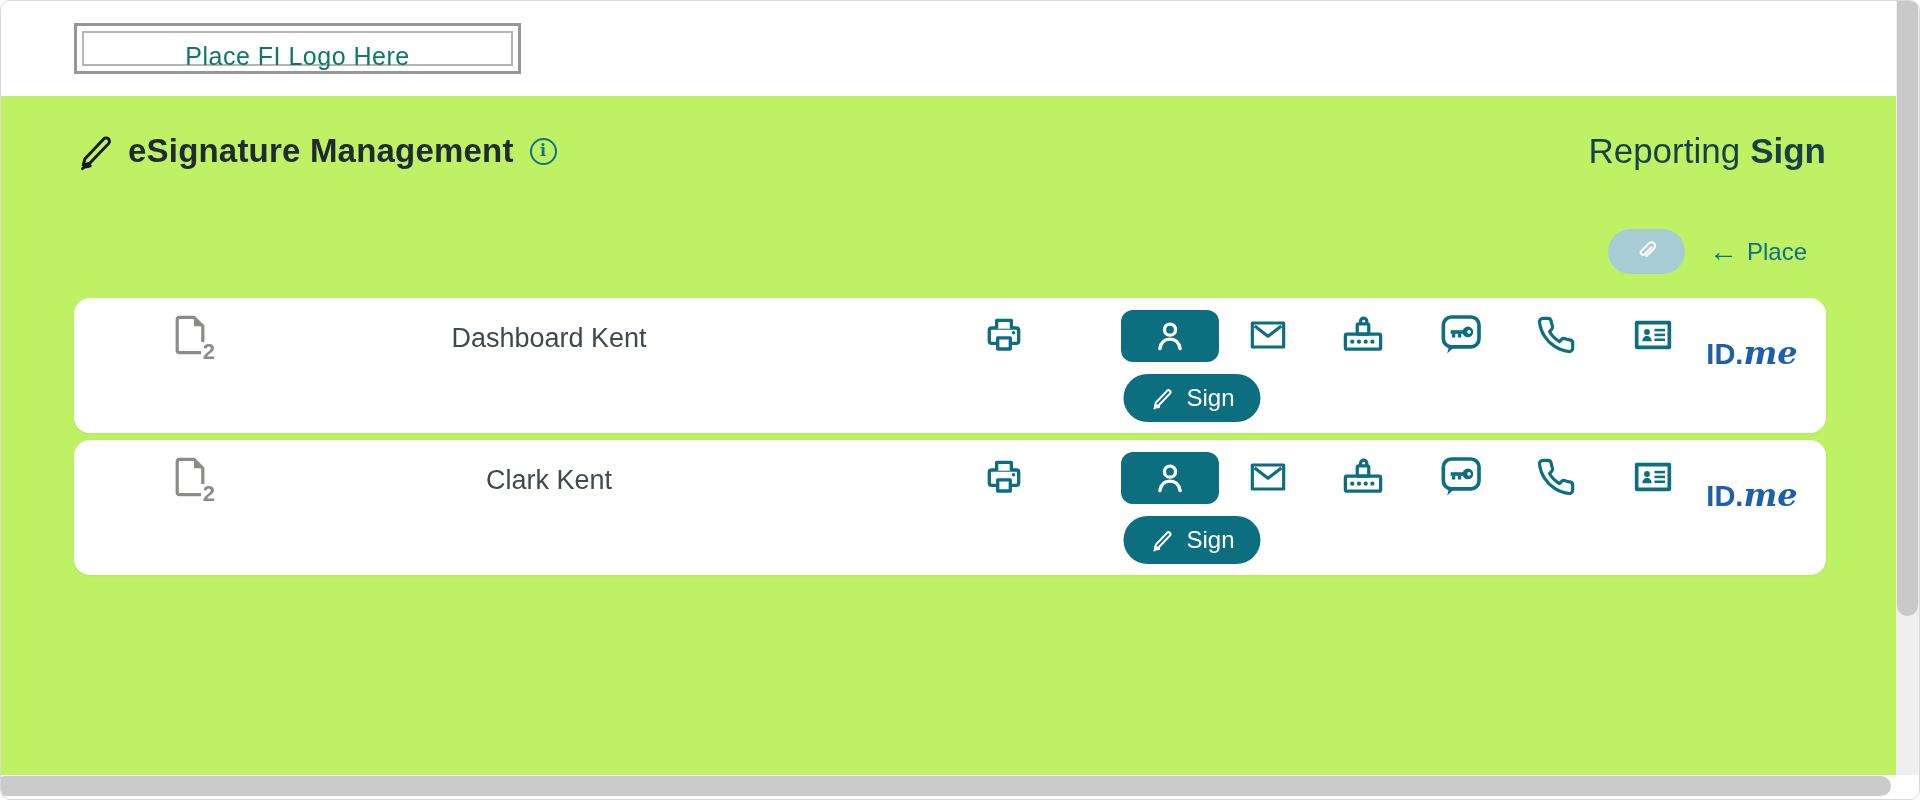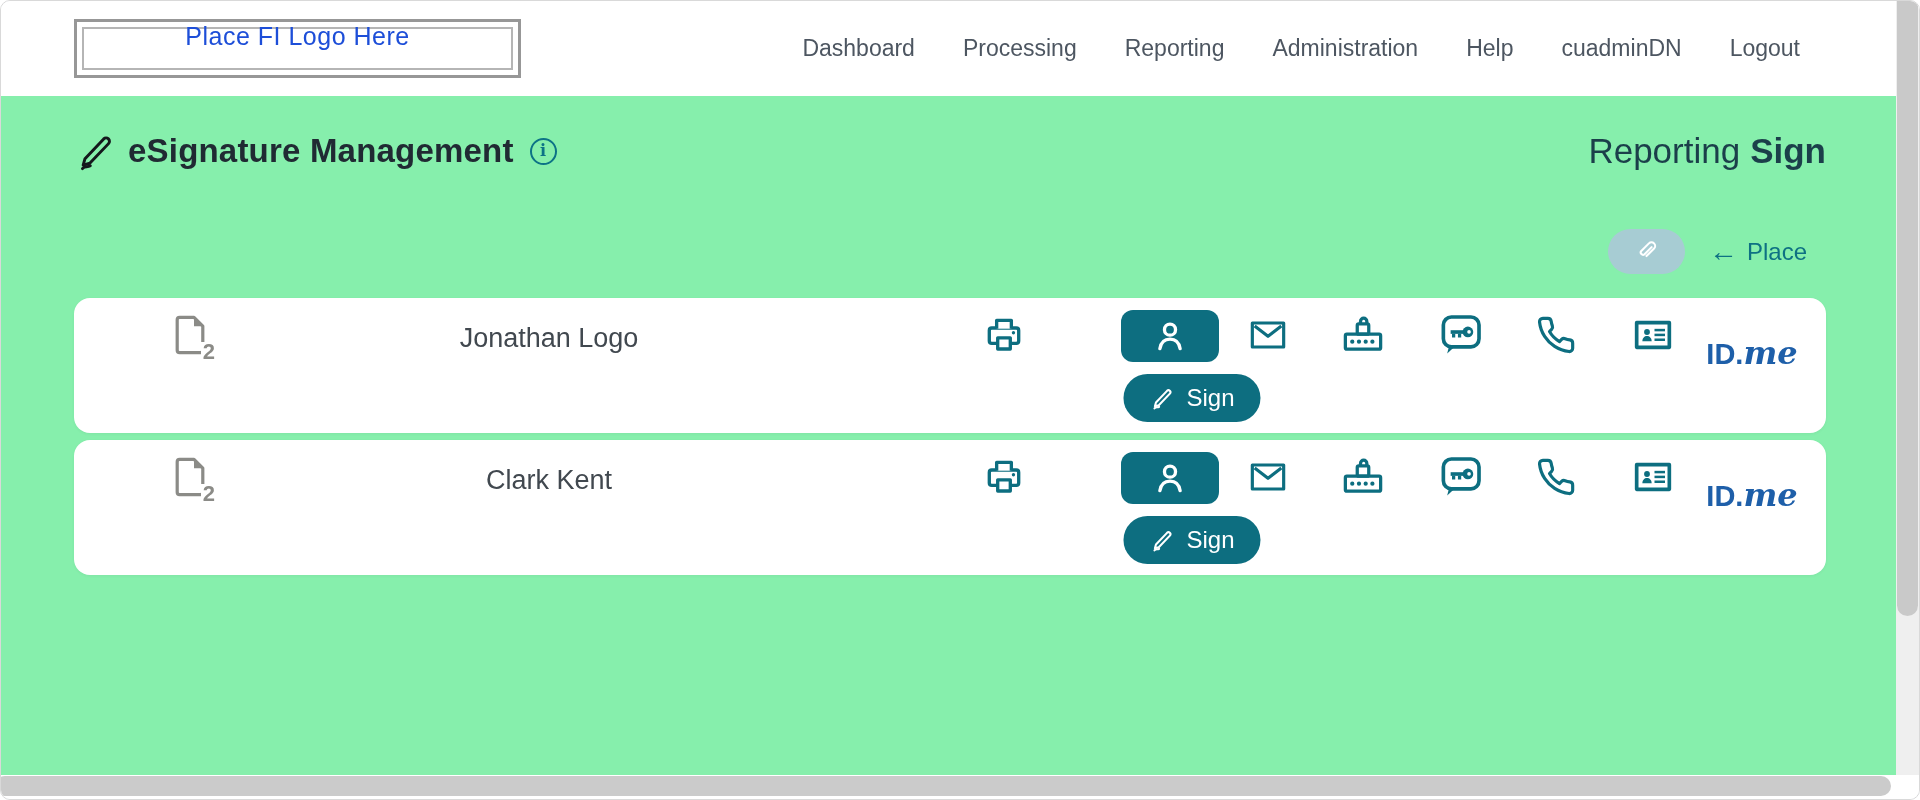--- a/index.html
+++ b/index.html
@@ -5,29 +5,29 @@
   * { box-sizing: border-box; }
   html,body { margin:0; padding:0; background:#ffffff; }
   body { width:1920px; height:800px; font-family:"Liberation Sans", sans-serif; }
 
   .app { position:relative; width:1920px; height:800px; border-radius:10px; overflow:hidden;
          background:#f4f6f8; border:1px solid #d9d9d9; }
 
   
   .navbar { height:95px; background:#ffffff; display:flex; align-items:center;
             padding:0 119px 0 73px; }
-  .logo-box { width:447px; height:59px; border:3px solid #979797;
+  .logo-box { width:447px; height:51px; border:3px solid #979797;
               box-shadow: inset 0 0 0 5px #ffffff, inset 0 0 0 7px #b5b5b5;
-              display:flex; align-items:flex-start; justify-content:center;
-              font-size:25px; color:#1d4ed8; letter-spacing:.5px; background:#fff; }
+              display:flex; align-items:flex-end; justify-content:center;
+              font-size:25px; color:#0f766e; letter-spacing:.5px; background:#fff; }
   .nav-items { margin-left:auto; display:flex; gap:48px; align-items:center; }
   .nav-items a { font-size:23px; color:#4d5661; text-decoration:none; cursor:pointer; white-space:nowrap; }
 
   
-  .page { height:679px; background:#86efac; padding:33px 93px 0 73px; position:relative; }
+  .page { height:679px; background:#bef264; padding:33px 93px 0 73px; position:relative; }
 
   .title-row { display:flex; align-items:center; }
   .pen-title { width:44px; height:44px; display:flex; align-items:center; margin-right:10px; }
   h1.page-title { margin:0; font-size:33px; font-weight:bold; color:#202a33; letter-spacing:.2px; }
   .info-icon { width:27px; height:27px; border:2.5px solid #0d7386; border-radius:50%;
                display:flex; align-items:center; justify-content:center; margin-left:16px; cursor:pointer; }
   .info-icon i { font-family:"DejaVu Serif", serif; font-style:normal; font-weight:bold;
                  font-size:16px; color:#0d7386; line-height:1; }
   .brand { margin-left:auto; font-size:35px; color:#1b3f4a; display:flex; gap:10px; align-items:baseline; }
   .brand b { font-weight:bold; }
@@ -92,29 +92,20 @@
 </style>
 </head>
 <body>
 
 <div class="app">
 
   <header class="navbar">
     <div class="logo-box">
       <span>Place FI Logo Here</span>
     </div>
-    <nav class="nav-items">
-      <a>Dashboard</a>
-      <a>Processing</a>
-      <a>Reporting</a>
-      <a>Administration</a>
-      <a>Help</a>
-      <a>cuadminDN</a>
-      <a>Logout</a>
-    </nav>
   </header>
 
   <main class="page">
 
     <div class="title-row">
       <span class="pen-title">
         <svg width="44" height="44" viewBox="0 0 24 24" fill="none" stroke="#14181c" stroke-width="1.6" stroke-linecap="round" stroke-linejoin="round">
           <path d="M6 16.2 L16.2 5.4 a1.85 1.85 0 0 1 2.65 2.58 L8.6 18.7 l-3.6 1 z"></path>
           <path d="M4.6 21.6 c1.5 -1.8 2.6 -0.4 4.3 -1.5"></path>
         </svg>
@@ -145,21 +136,21 @@
 
     <section class="card">
       <div class="doc">
         <svg width="48" height="48" viewBox="0 0 24 24" fill="none" stroke="#8b8b87" stroke-width="1.6" stroke-linejoin="round">
           <path d="M14 3.2 H6.8 a1.2 1.2 0 0 0 -1.2 1.2 V19.6 a1.2 1.2 0 0 0 1.2 1.2 H17.2 a1.2 1.2 0 0 0 1.2 -1.2 V7.6 z"></path>
           <path d="M14 3.2 l4.4 4.4 h-4.4 z" fill="#8b8b87" stroke="none"></path>
         </svg>
         <span class="doc-num">2</span>
       </div>
 
-      <div class="name">Jonathan Logo</div>
+      <div class="name">Dashboard Kent</div>
 
       <button class="icon-btn pos-print">
         <svg width="42" height="42" viewBox="0 0 24 24" fill="none" stroke="#0d6e80" stroke-width="1.9" stroke-linejoin="round">
           <rect x="3.6" y="8" width="16.8" height="8.8" rx="1.4"></rect>
           <rect x="8.4" y="13.6" width="7.2" height="6.4" fill="#ffffff"></rect>
           <path d="M7.8 8.4 V3.6 h8.4 V8.4" fill="#ffffff"></path>
           <circle cx="17.4" cy="10.7" r="0.95" fill="#0d6e80" stroke="none"></circle>
         </svg>
       </button>
 

